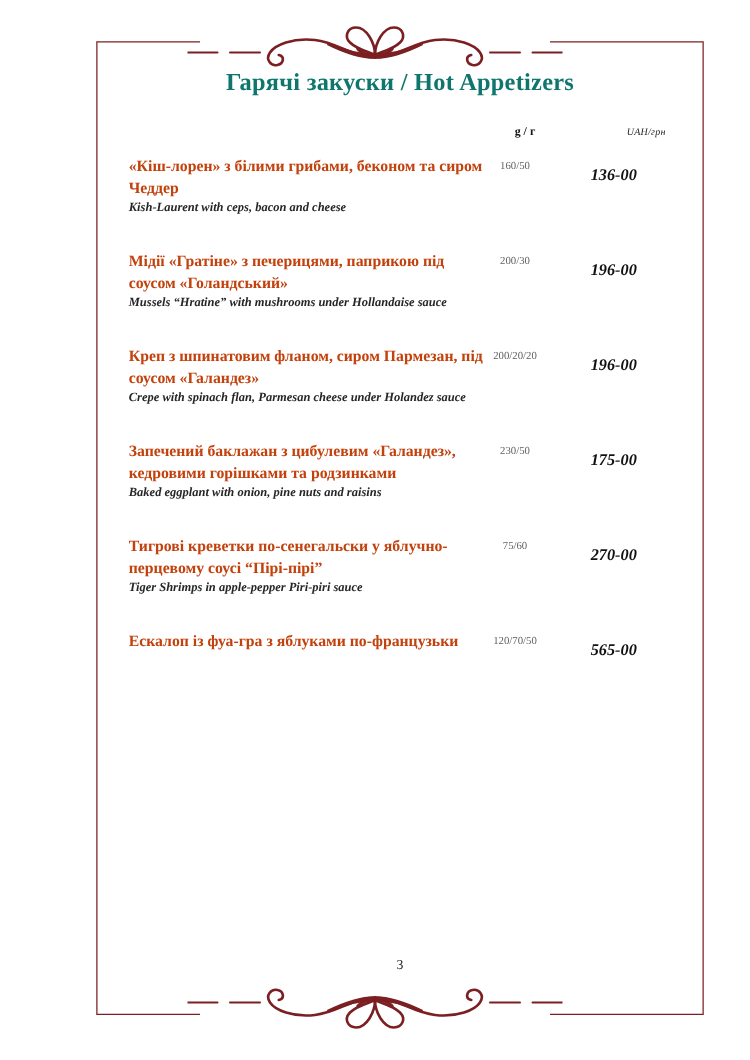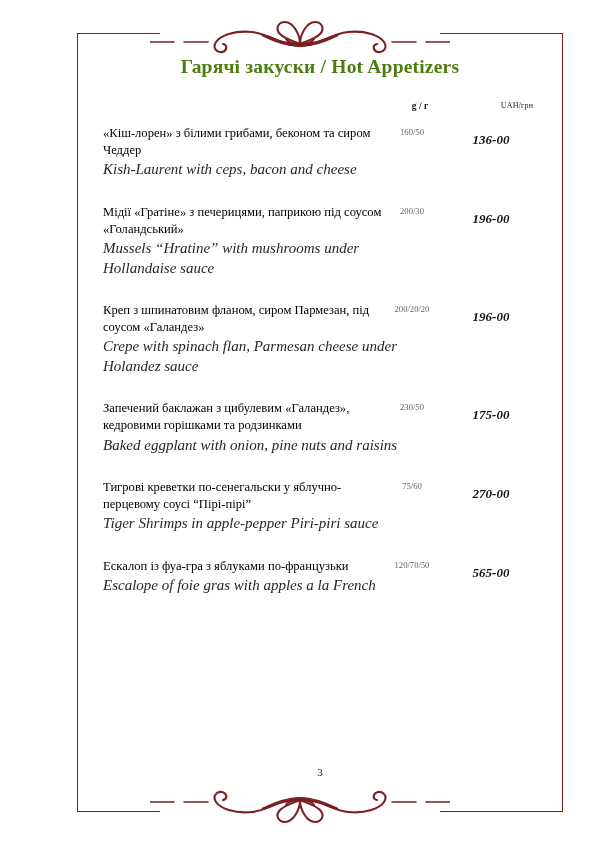--- a/index.html
+++ b/index.html
@@ -57,21 +57,21 @@
     width: 486px;
     height: 779px;
     box-sizing: border-box;
   }
 
   .page-title {
     text-align: center;
     font-weight: bold;
     font-size: 19.5px;
     letter-spacing: 0.2px;
-    color: #4d7c0f;
+    color: #0f766e;
     margin-top: 23px;
   }
 
   .col-headers {
     position: relative;
     height: 18px;
     margin-top: 23px;
   }
   .hdr-weight {
     position: absolute;
@@ -83,44 +83,45 @@
     color: #131313;
   }
   .hdr-price {
     position: absolute;
     left: 400px;
     width: 80px;
     text-align: center;
     font-size: 8px;
     color: #262626;
     letter-spacing: 0.2px;
+    font-style: italic;
   }
 
   .items {
     margin-top: 6px;
   }
 
   .item {
     position: relative;
     padding: 0 0 0 26px;
     margin-bottom: 24px;
     min-height: 52px;
   }
   .item-name {
     width: 290px;
     font-size: 12.6px;
-    font-weight: normal;
+    font-weight: bold;
     line-height: 1.36;
-    color: #000000;
+    color: #c2410c;
   }
   .item-desc {
     width: 296px;
-    font-size: 15px;
+    font-size: 10px;
     font-style: italic;
-    font-weight: normal;
+    font-weight: bold;
     line-height: 1.3;
     color: #262626;
     margin-top: 1px;
   }
   .item-weight {
     position: absolute;
     left: 292px;
     top: 2px;
     width: 86px;
     text-align: center;
@@ -239,21 +240,20 @@
 
     <div class="item">
       <div class="item-name">Тигрові креветки по-сенегальски у яблучно-перцевому соусі “Пірі-пірі”</div>
       <div class="item-desc">Tiger Shrimps in apple-pepper Piri-piri sauce</div>
       <div class="item-weight">75/60</div>
       <div class="item-price">270-00</div>
     </div>
 
     <div class="item">
       <div class="item-name">Ескалоп із  фуа-гра з яблуками по-французьки</div>
-      <div class="item-desc">Escalope of foie gras with apples a la French</div>
       <div class="item-weight">120/70/50</div>
       <div class="item-price">565-00</div>
     </div>
 
   </div>
 
   <div class="page-number">3</div>
 
 </div>
 

